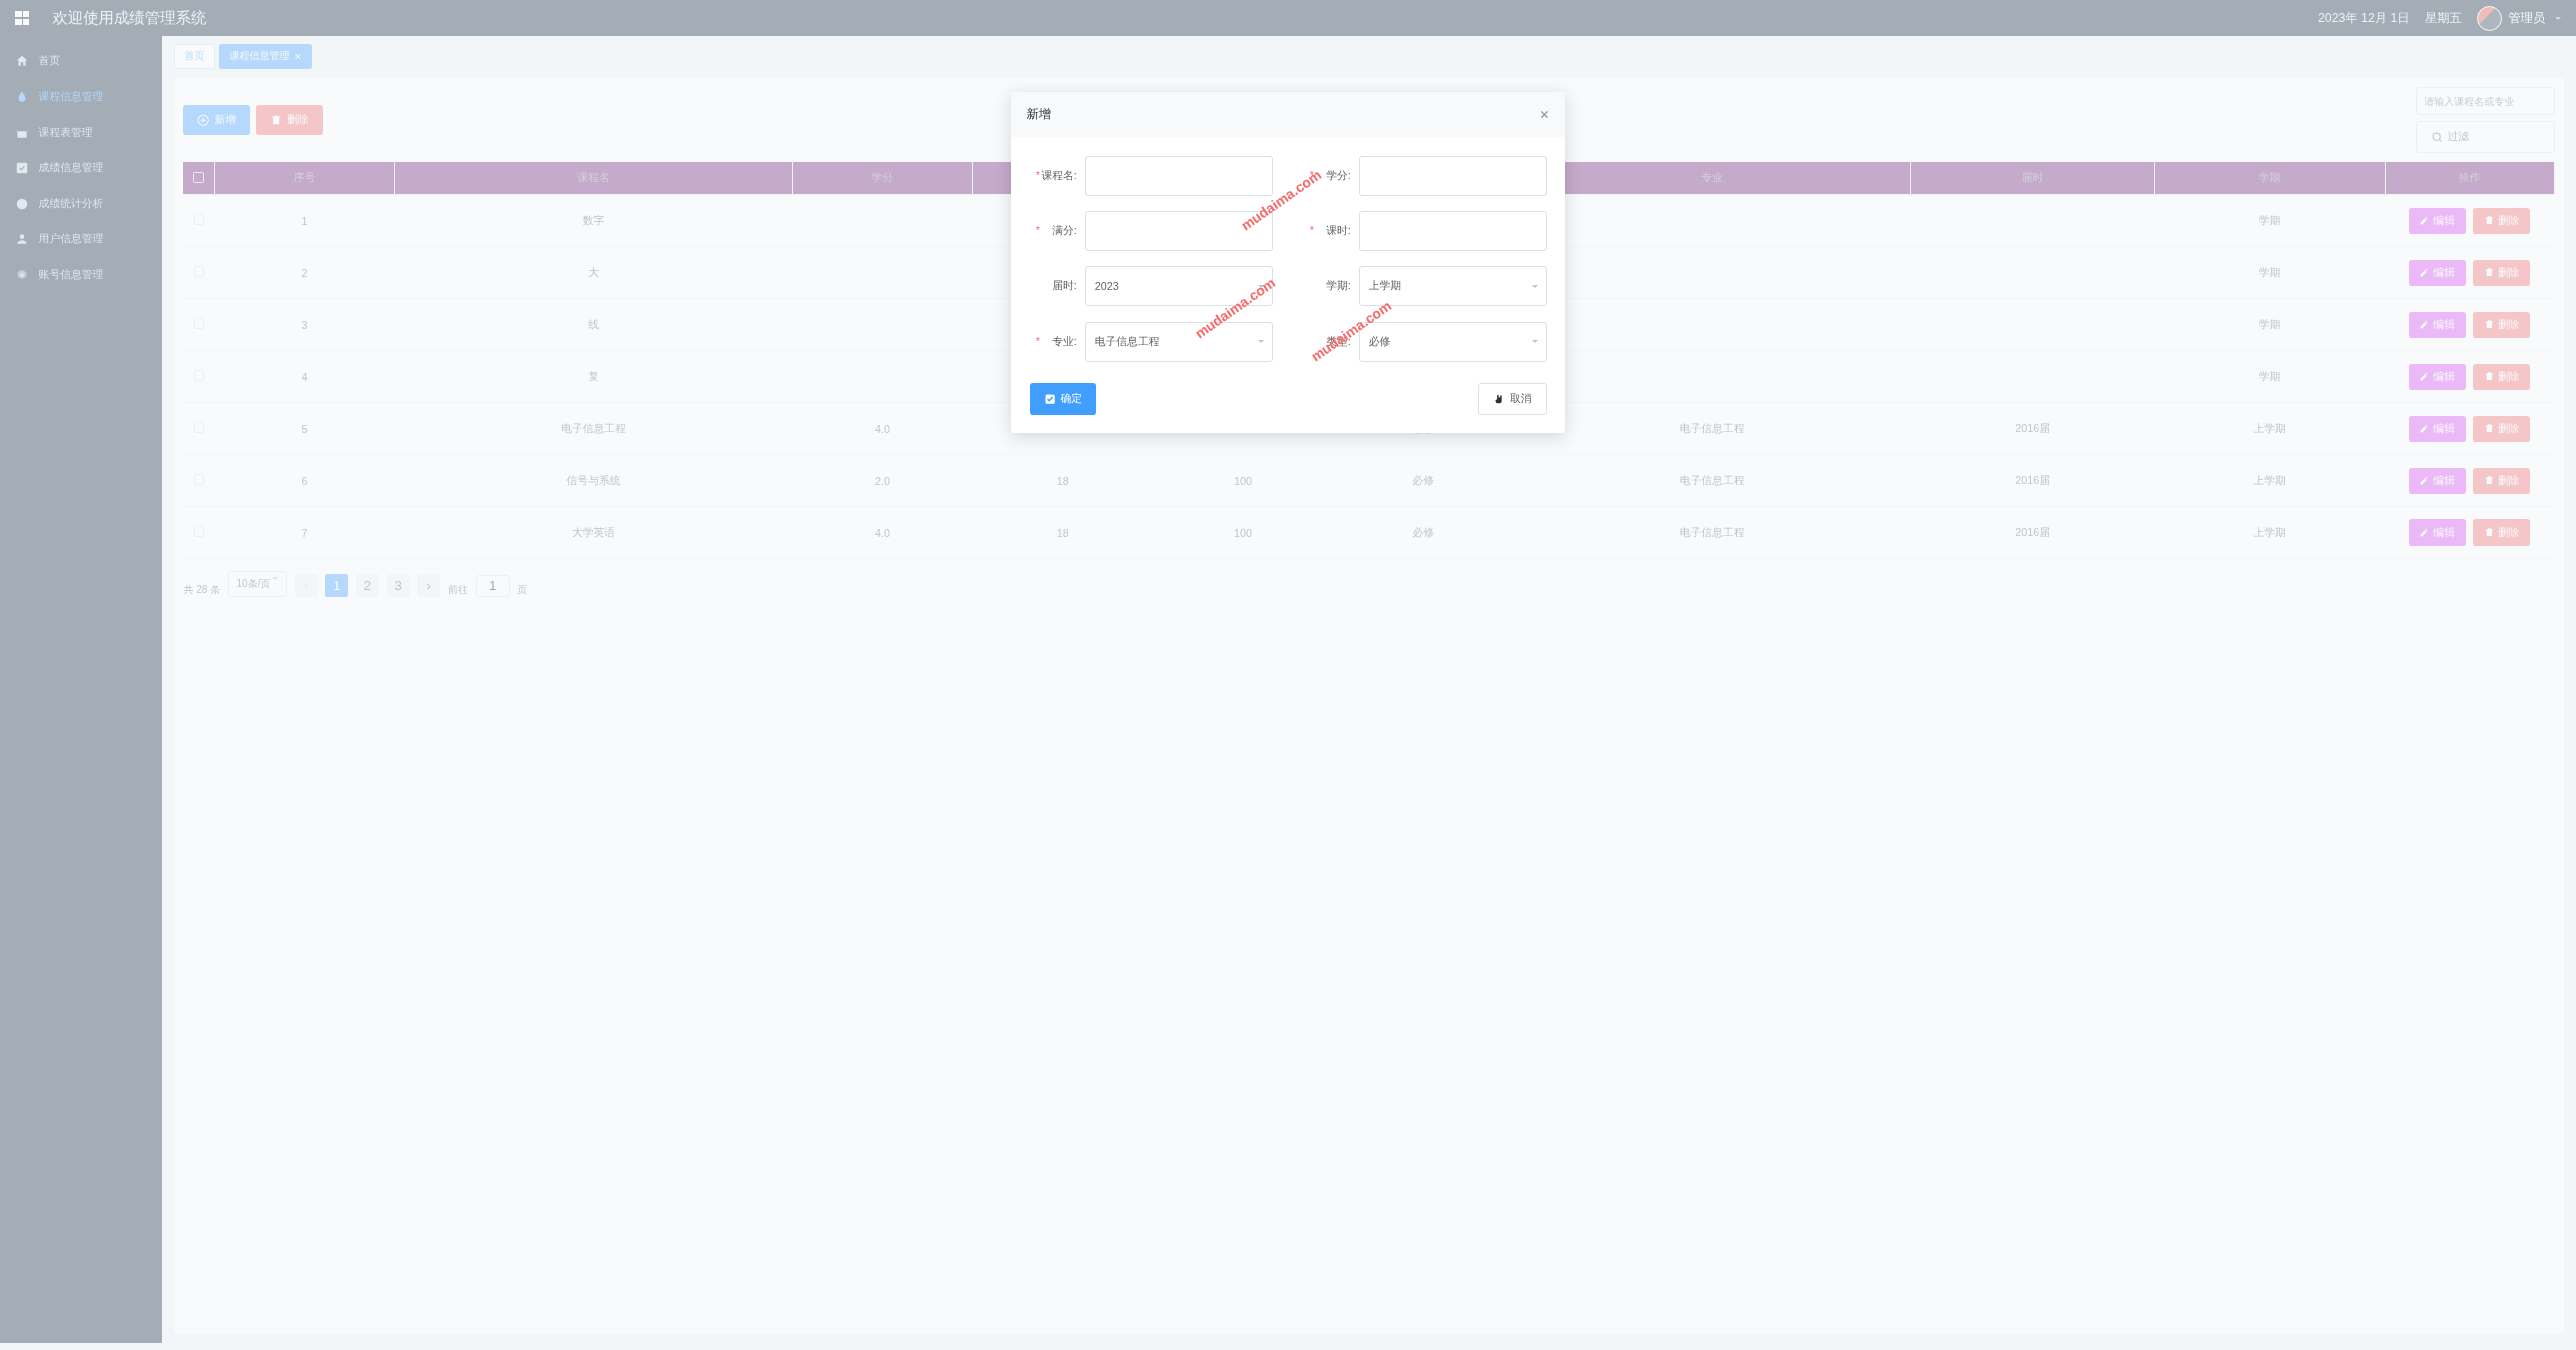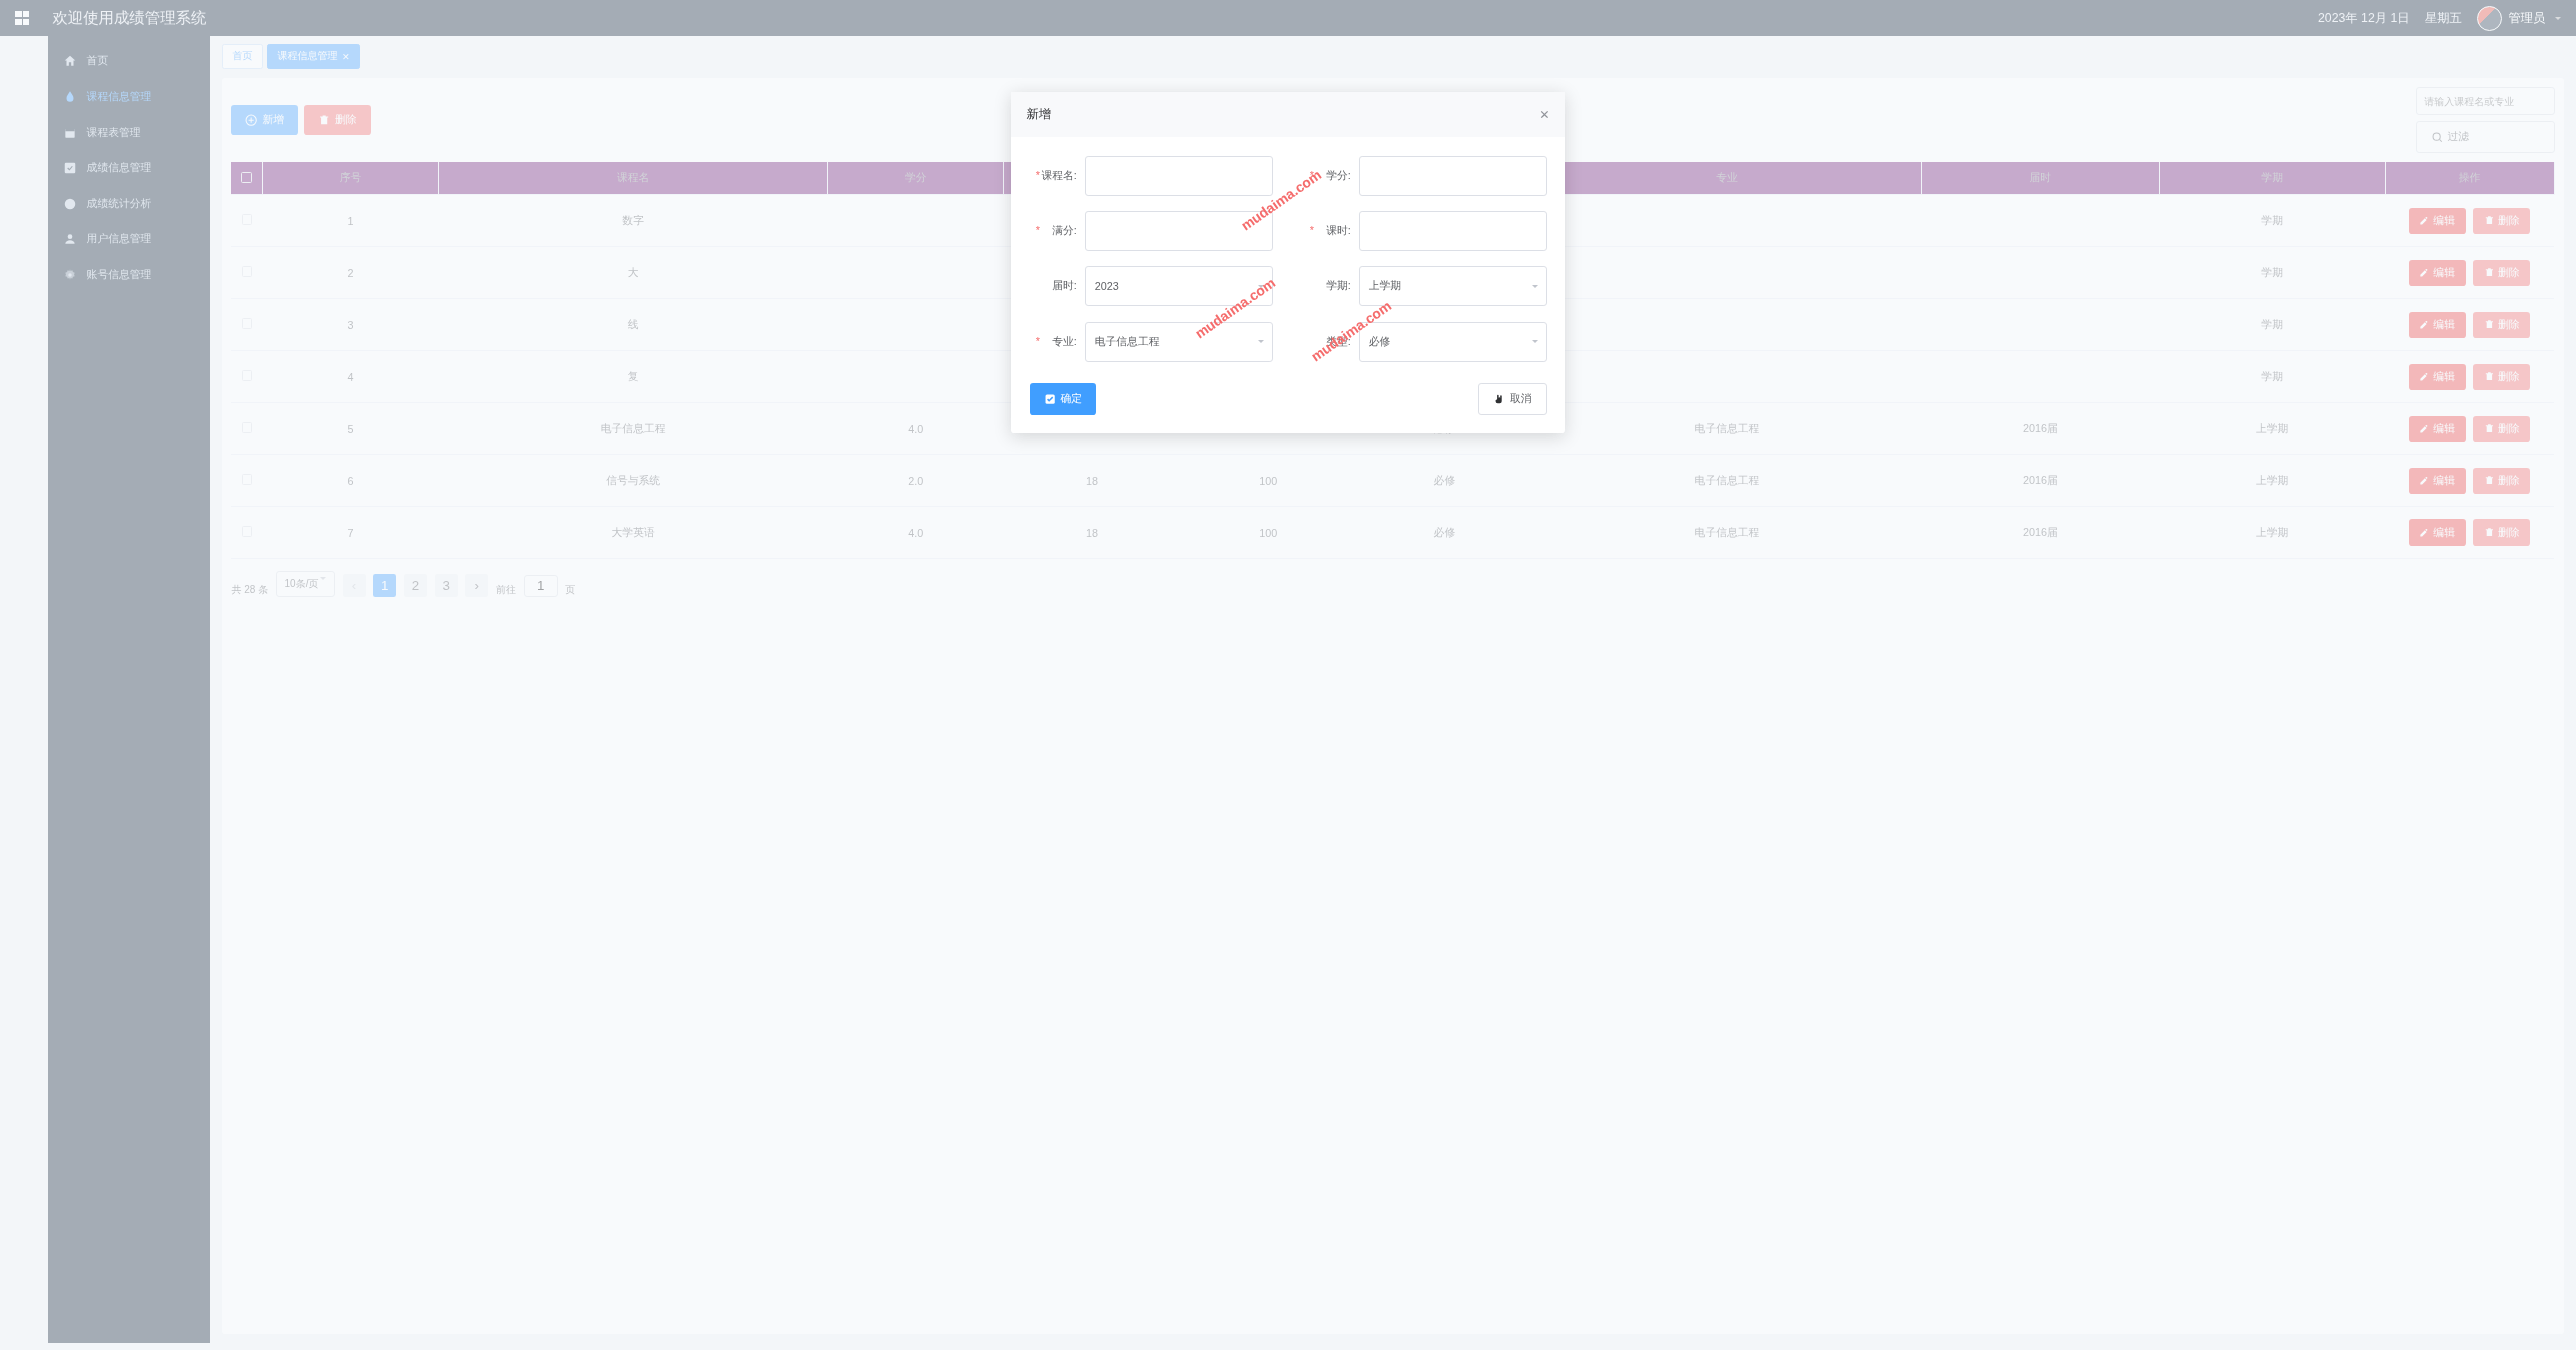--- a/index.html
+++ b/index.html
@@ -9,21 +9,21 @@
     .topbar-left { display: flex; align-items: center; gap: 23px; }
     .grid-icon { width: 14px; height: 14px; display: grid; grid-template-columns: 1fr 1fr; gap: 1.5px; }
     .grid-icon span { background: #fff; display: block; }
     .app-title { font-size: 15.4px; color: #e4e7ed; }
     .topbar-right { display: flex; align-items: center; gap: 15.4px; font-size: 12.3px; }
     .date-text { color: #e4e7ed; }
     .user-section { display: flex; align-items: center; gap: 6.2px; }
     .avatar { width: 25px; height: 25px; border-radius: 50%; background: linear-gradient(135deg,#e74c3c 40%,#2c3e50 40%); border: 1.5px solid #fff; }
     .chev-down { width: 0; height: 0; border-left: 3.8px solid transparent; border-right: 3.8px solid transparent; border-top: 3.8px solid #aaa; margin-left: 3.1px; }
 
-    .body-wrap { display: flex; height: calc(100vh - 43px); margin-left: 48px; }
+    .body-wrap { display: flex; height: calc(100vh - 43px); }
     .sidebar { width: 162px; background: #0f2236; color: #bfcbd9; padding-top: 7.7px; flex-shrink: 0; }
     .side-item { display: flex; align-items: center; gap: 9.2px; padding: 10.8px 15.4px; font-size: 10.8px; cursor: pointer; }
     .side-item.active { color: #409eff; }
     .side-icon { width: 14px; height: 14px; display: flex; align-items: center; justify-content: center; }
     .side-icon svg { width: 14px; height: 14px; }
 
     .main { flex: 1; display: flex; flex-direction: column; background: #f0f2f5; }
     .tabbar { padding: 7.7px 12.3px 0; display: flex; gap: 4.6px; }
     .tab { padding: 4.6px 9.2px; border: 0.8px solid #c7ddf6; background: #fff; color: #409eff; border-radius: 2.3px; font-size: 10px; }
     .tab.active { background: #409eff; color: #fff; border-color: #409eff; display: flex; align-items: center; gap: 4.6px; }
@@ -37,21 +37,21 @@
     .btn-danger { background: #f56c6c; }
     .btn-outline { background: #fff; color: #606266; border: 0.8px solid #dcdfe6; }
     .btn svg { width: 12.3px; height: 12.3px; }
     .search-input { width: 139px; height: 28px; border: 0.8px solid #dcdfe6; border-radius: 3.1px; padding: 0 7.7px; font-size: 10px; }
 
     .tbl { width: 100%; border-collapse: collapse; font-size: 10.8px; }
     .tbl th { background: #701a75; color: #909399; font-weight: 500; padding: 9.2px 6.2px; border-bottom: 0.8px solid #ebeef5; border-right: 0.8px solid #ebeef5; text-align: center; }
     .tbl td { padding: 12.3px 6.2px; border-bottom: 0.8px solid #ebeef5; text-align: center; color: #606266; }
     .chk { width: 10.8px; height: 10.8px; border: 0.8px solid #dcdfe6; display: inline-block; border-radius: 1.5px; }
     .op-btn { padding: 6.2px 10.8px; border-radius: 3.1px; color: #fff; font-size: 10.8px; display: inline-flex; align-items: center; gap: 3.1px; margin: 0 2.3px; cursor: pointer; }
-    .op-edit { background: #ef4444; }
+    .op-edit { background: #d946ef; }
     .op-del { background: #f56c6c; }
 
     .pager { padding: 12.3px 0 3.1px; display: flex; align-items: flex-end; gap: 7.7px; font-size: 10px; color: #606266; }
     .page-size { border: 0.8px solid #dcdfe6; padding: 4.6px 15.4px 4.6px 7.7px; border-radius: 3.1px; position: relative; }
     .pg-btn { width: 23px; height: 23px; border: none; background: #f0f2f5; border-radius: 2.3px; color: #606266; cursor: pointer; }
     .pg-btn.active { background: #409eff; color: #fff; }
     .pg-btn.disabled { color: #c0c4cc; }
     .jump-input { width: 34px; height: 21.6px; border: 0.8px solid #dcdfe6; border-radius: 3.1px; text-align: center; }
 
     .overlay { position: fixed; inset: 0; background: rgba(245,247,250,0.65); display: flex; align-items: flex-start; justify-content: center; padding-top: 92px; }

